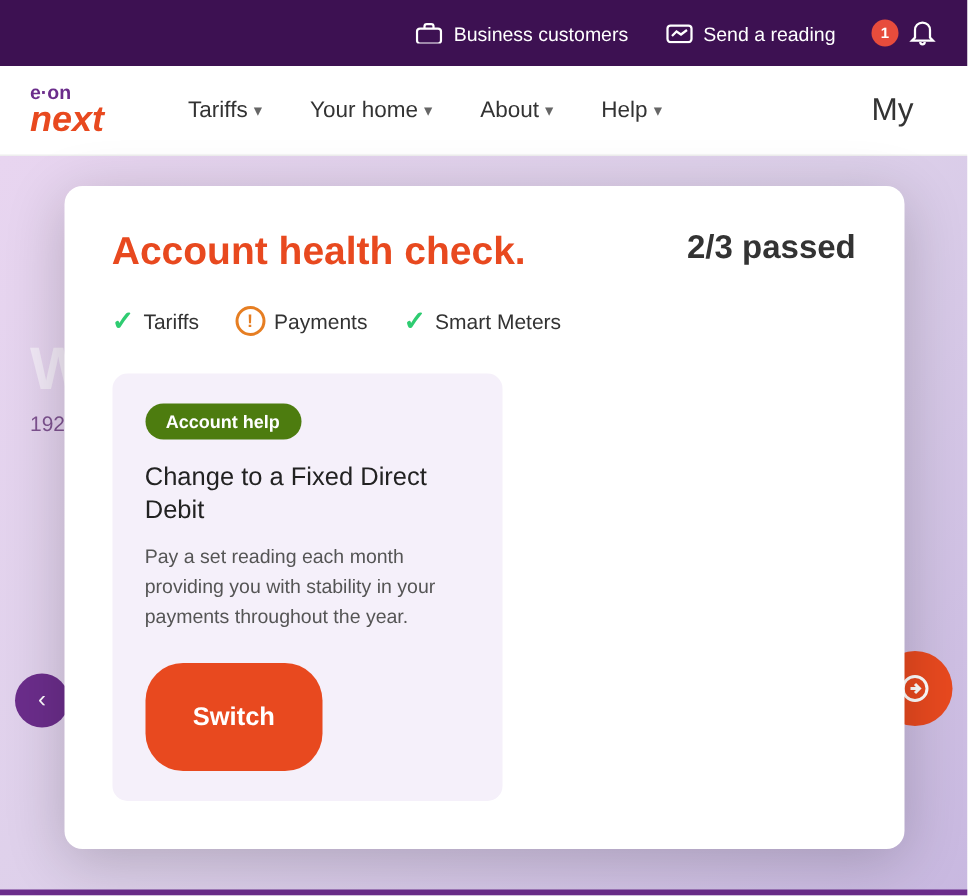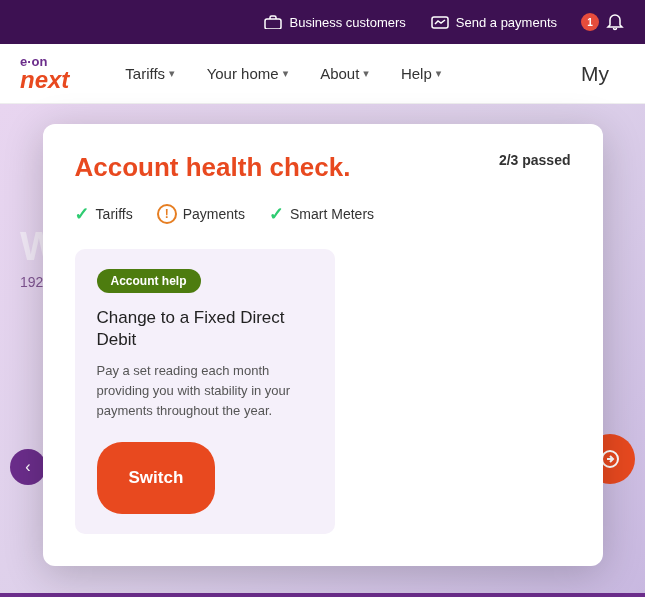--- a/index.html
+++ b/index.html
@@ -208,21 +208,21 @@
       justify-content: space-between;
       align-items: flex-start;
       margin-bottom: 20px;
     }
     .modal-title {
       font-size: 26px;
       font-weight: 900;
       color: #e8491f;
     }
     .modal-score {
-      font-size: 14px;
+      font-size: 22px;
       font-weight: 700;
       color: #333;
     }
 
     
     .health-items {
       display: flex;
       gap: 24px;
       margin-bottom: 24px;
       align-items: center;
@@ -307,21 +307,21 @@
     </div>
     <span>Business customers</span>
   </div>
   <div class="top-bar-item">
     <div class="top-bar-icon">
       <svg width="18" height="14" viewBox="0 0 18 14" fill="none">
         <rect x="1" y="2" width="16" height="11" rx="2" stroke="white" stroke-width="1.5" fill="none"></rect>
         <path d="M4 9 L7 6 L10 8 L14 5" stroke="white" stroke-width="1.5" fill="none"></path>
       </svg>
     </div>
-    <span>Send a payments</span>
+    <span>Send a reading</span>
   </div>
   <div class="top-bar-item">
     <div class="notification-badge">1</div>
     <div class="top-bar-icon">
       <svg width="18" height="18" viewBox="0 0 18 18" fill="none">
         <path d="M9 2 C6 2 4 4.5 4 7 L4 12 L2 14 L16 14 L14 12 L14 7 C14 4.5 12 2 9 2Z" stroke="white" stroke-width="1.5" fill="none"></path>
         <path d="M7.5 15 C7.5 15.8 8.2 16.5 9 16.5 C9.8 16.5 10.5 15.8 10.5 15" stroke="white" stroke-width="1.5" fill="none"></path>
       </svg>
     </div>
   </div>

